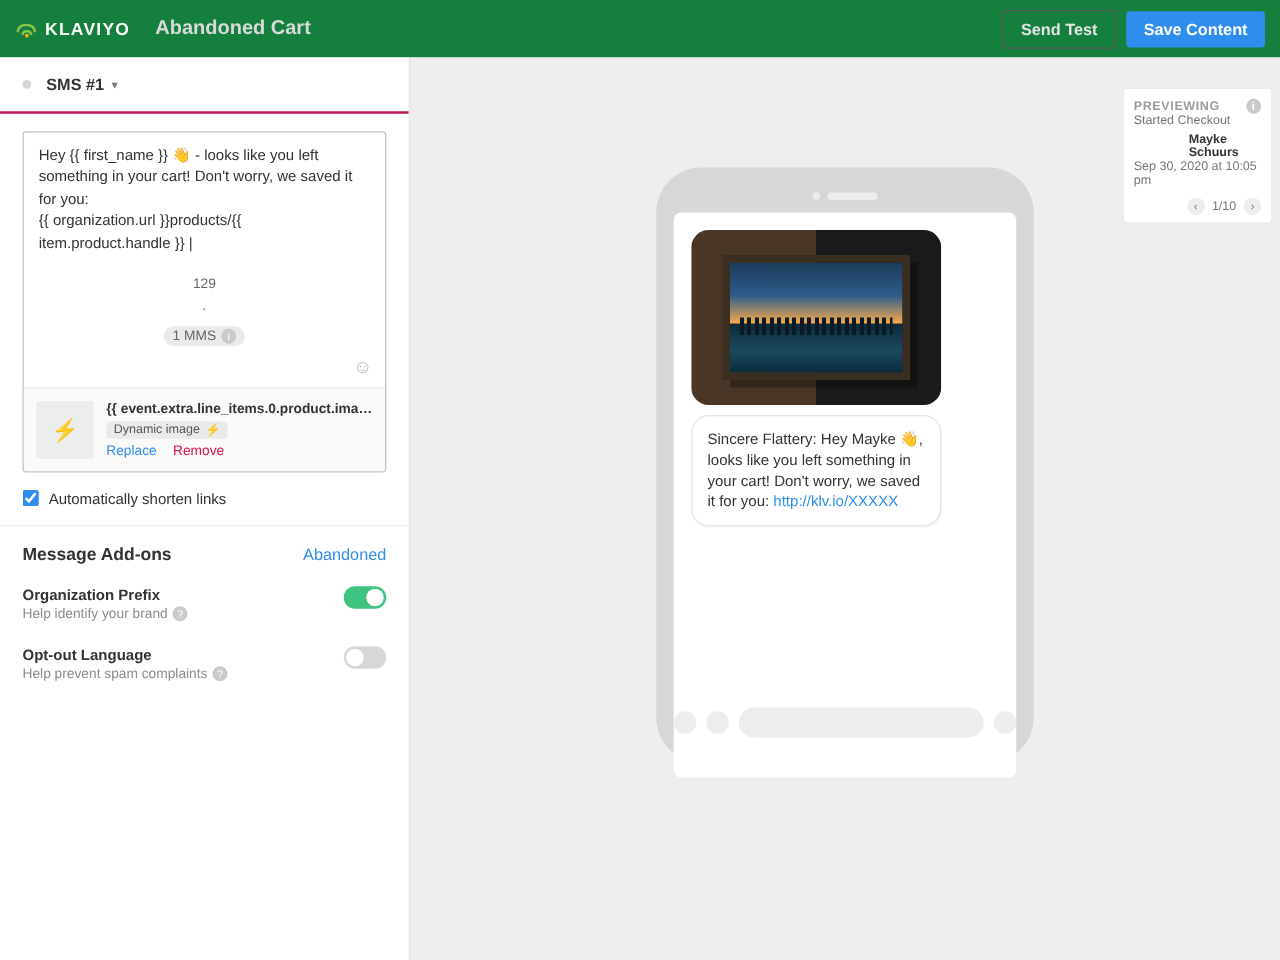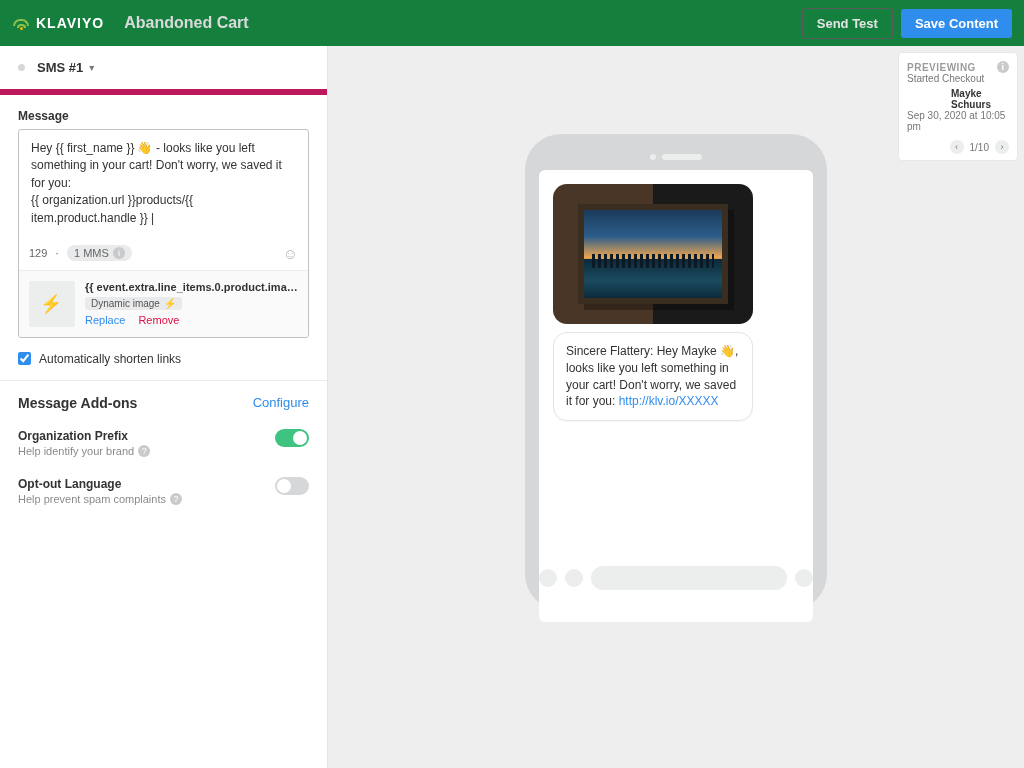--- a/index.html
+++ b/index.html
@@ -17,48 +17,48 @@
 .btn { padding: 7px 14px; border-radius: 3px; font-size: 13px; font-weight: 600; cursor: pointer; border: none; }
 .btn-outline { background: transparent; border: 1px solid #5a5b5d; color: #e3e4e5; margin-right: 8px; }
 .btn-primary { background: #2f8ded; color: #fff; }
 
 
 .main { display: flex; height: calc(768px - 46px); }
 .sidebar { width: 328px; border-right: 1px solid #e3e4e5; background: #fff; padding: 0; overflow-y: auto; }
 .canvas { flex: 1; background: #eeeeef; position: relative; display: flex; justify-content: center; padding-top: 88px; }
 
 
-.sms-row { display: flex; align-items: center; padding: 14px 18px; border-bottom: 6px solid #be185d; }
+.sms-row { display: flex; align-items: center; padding: 14px 18px; border-bottom: 2px solid #be185d; }
 .sms-dot { width: 7px; height: 7px; border-radius: 50%; background: #d6d7d8; margin-right: 12px; }
 .sms-name { font-weight: 700; font-size: 13px; }
 .sms-caret { margin-left: 6px; font-size: 10px; color: #777; }
 
 .section { padding: 14px 18px 0 18px; }
 .section-title { font-size: 16px; font-weight: 700; margin-bottom: 14px; }
 .field-label { font-size: 12px; font-weight: 600; margin-bottom: 6px; color: #333; }
 
 .msg-box { border: 1px solid #bfc1c3; border-radius: 3px; overflow: hidden; }
 .msg-text { padding: 10px 12px; font-size: 12px; line-height: 1.45; min-height: 92px; outline: none; white-space: pre-wrap; }
-.msg-meta { display: flex; align-items: center; padding: 8px 10px; font-size: 11px; color: #666; border-top: 0; gap: 8px; }
+.msg-meta { display: flex; align-items: center; padding: 8px 10px; font-size: 11px; color: #666; border-top: 0; gap: 8px; flex-direction: column; }
 .badge { background: #e9eaeb; padding: 2px 7px; border-radius: 10px; font-size: 11px; display: inline-flex; align-items: center; gap: 4px; }
 .emoji-btn { margin-left: auto; color: #b4b5b6; font-size: 15px; cursor: pointer; }
 
 .attach-row { display: flex; gap: 10px; padding: 10px; border-top: 1px solid #eceded; background: #fafafa; }
 .attach-thumb { width: 46px; height: 46px; background: #eceded; display: flex; align-items: center; justify-content: center; color: #a7a8a9; font-size: 18px; border-radius: 2px; }
 .attach-body { flex: 1; font-size: 11px; min-width: 0; }
 .attach-path { font-weight: 600; font-size: 11px; white-space: nowrap; overflow: hidden; text-overflow: ellipsis; }
 .attach-tag { display: inline-flex; align-items: center; gap: 4px; background: #e9eaeb; border-radius: 3px; padding: 1px 6px; margin-top: 4px; font-size: 10px; color: #555; }
 .attach-links { margin-top: 4px; font-size: 11px; }
 .link { color: #2f8ded; cursor: pointer; }
 .link.danger { color: #d14; margin-left: 10px; }
 
 .checkbox-row { display: flex; align-items: center; gap: 8px; padding: 14px 18px; border-bottom: 1px solid #eceded; font-size: 12px; }
 .checkbox-row input { accent-color: #2f8ded; }
 
-.addons-head { display: flex; align-items: flex-start; justify-content: space-between; padding: 14px 18px 10px; }
+.addons-head { display: flex; align-items: flex-end; justify-content: space-between; padding: 14px 18px 10px; }
 .addons-title { font-size: 14px; font-weight: 700; }
 
 .addon-item { padding: 8px 18px 12px; }
 .addon-row { display: flex; justify-content: space-between; align-items: flex-start; }
 .addon-label { font-size: 12px; font-weight: 600; margin-bottom: 2px; }
 .addon-help { font-size: 11px; color: #8a8b8c; display: flex; align-items: center; gap: 4px; }
 .info-icon { display: inline-flex; width: 12px; height: 12px; border-radius: 50%; background: #c9cacb; color: #fff; font-size: 9px; align-items: center; justify-content: center; }
 
 .toggle { width: 34px; height: 18px; border-radius: 10px; position: relative; cursor: pointer; }
 .toggle.on { background: #3fc380; }
@@ -79,21 +79,21 @@
 .phone-bottom { position: absolute; bottom: 14px; left: 14px; right: 14px; height: 36px; display: flex; gap: 8px; align-items: center; }
 .pb-dot { width: 18px; height: 18px; border-radius: 50%; background: #eceded; }
 .pb-bar { flex: 1; height: 24px; border-radius: 14px; background: #eceded; }
 
 
 .paint { width: 150px; height: 100px; background: linear-gradient(#1b3b5a 0%, #2c5d8a 30%, #f6a84c 55%, #0b2a3c 56%, #1b4a5e 80%, #0b2a3c 100%); position: relative; border: 6px solid #3a2e20; box-shadow: 6px 6px 0 rgba(0,0,0,.3); }
 .paint::after { content: ""; position: absolute; left: 8px; right: 8px; top: 44px; height: 14px; background: repeating-linear-gradient(90deg, #0b1a24 0 3px, transparent 3px 6px); }
 .wood-bg { width: 200px; height: 140px; background: linear-gradient(90deg, #4a3626 0 50%, #1a1a1a 50% 100%); display:flex; align-items:center; justify-content:center; }
 
 
-.preview-panel { position: absolute; top: 6px; right: 6px; width: 120px; background: #fff; border: 1px solid #e6e7e8; border-radius: 4px; padding: 8px 8px 6px; font-size: 10px; color: #777; }
+.preview-panel { position: absolute; top: 24px; right: 6px; width: 120px; background: #fff; border: 1px solid #e6e7e8; border-radius: 4px; padding: 8px 8px 6px; font-size: 10px; color: #777; }
 .preview-head { display: flex; justify-content: space-between; align-items: center; font-size: 10px; letter-spacing: .5px; font-weight: 700; color: #9a9b9c; }
 .preview-name { color: #333; font-weight: 700; margin-top: 4px; margin-left: 44px; }
 .preview-foot { display: flex; justify-content: flex-end; align-items: center; gap: 6px; margin-top: 8px; font-size: 10px; }
 .nav-dot { width: 14px; height: 14px; border-radius: 50%; background: #eceded; display: inline-flex; align-items: center; justify-content: center; font-size: 9px; color: #777; }
 </style>
 </head>
 <body>
 
 <div class="topbar">
   <div class="logo">
@@ -112,21 +112,20 @@
 
 <div class="main">
   <div class="sidebar">
     <div class="sms-row">
       <span class="sms-dot"></span>
       <span class="sms-name">SMS #1</span>
       <span class="sms-caret">▾</span>
     </div>
 
     <div class="section">
-      <div class="field-label">Message</div>
       <div class="msg-box">
         <div class="msg-text" contenteditable="true" style="">Hey {{ first_name }} 👋 - looks like you left something in your cart! Don't worry, we saved it for you:
 {{ organization.url }}products/{{ item.product.handle }} |</div>
         <div class="msg-meta">
           <span>129</span>
           <span>·</span>
           <span class="badge">
             <span>1 MMS</span>
             <span class="info-icon">i</span>
           </span>
@@ -151,21 +150,21 @@
       </div>
     </div>
 
     <label class="checkbox-row">
       <input type="checkbox" checked="" style="">
       <span>Automatically shorten links</span>
     </label>
 
     <div class="addons-head">
       <span class="addons-title">Message Add-ons</span>
-      <span class="link">Configure</span>
+      <span class="link">Abandoned</span>
     </div>
 
     <div class="addon-item">
       <div class="addon-row">
         <div>
           <div class="addon-label">Organization Prefix</div>
           <div class="addon-help">
             <span>Help identify your brand</span>
             <span class="info-icon">?</span>
           </div>

